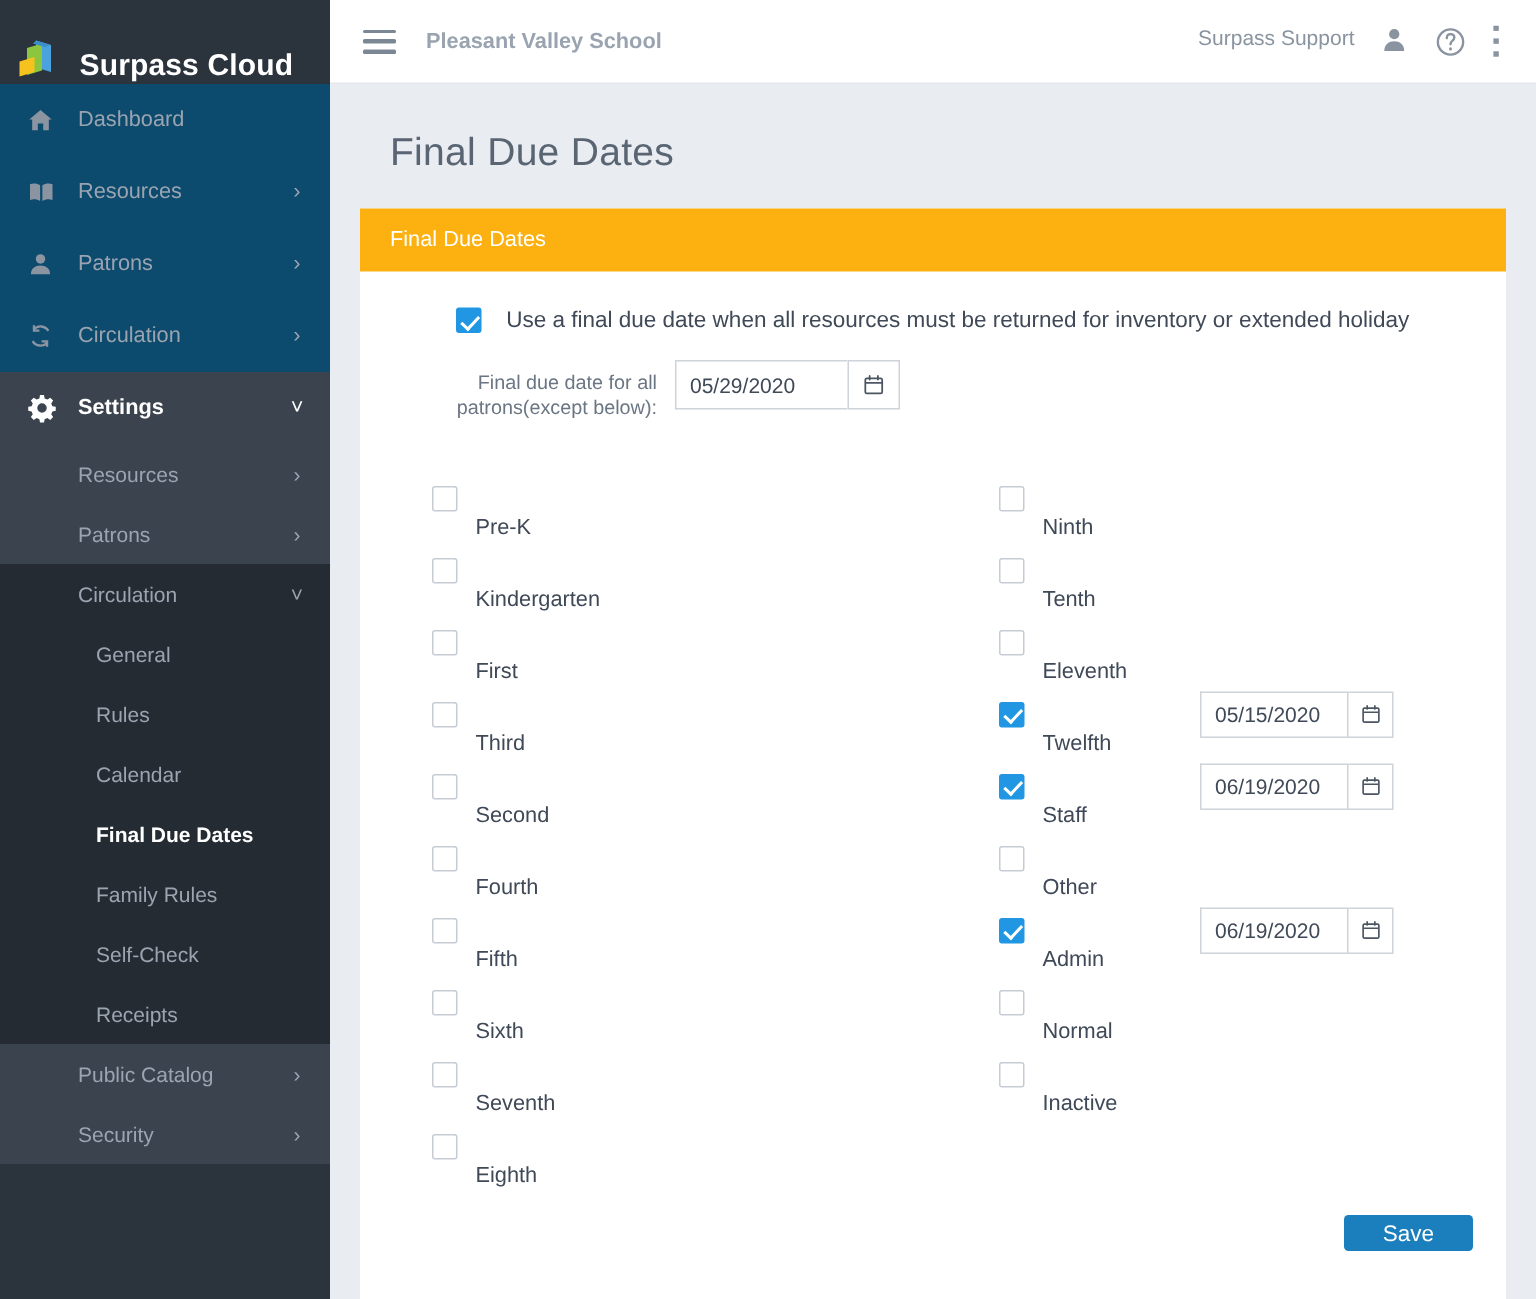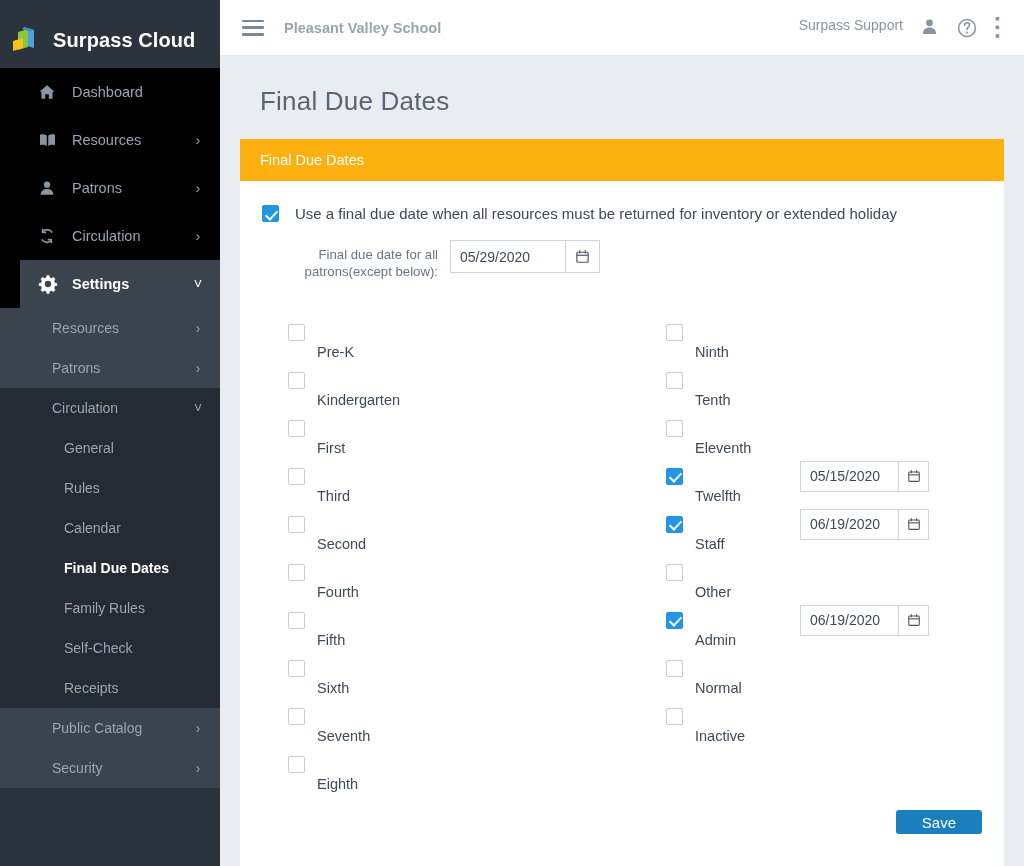--- a/index.html
+++ b/index.html
@@ -12,28 +12,28 @@
   }
   .app { display:flex; width:1024px; height:866px; }
 
   
   .sidebar {
     width:220px; height:866px; flex:0 0 220px;
     background:#2b333c;
     display:flex; flex-direction:column;
   }
   .brand {
-    height:56px; display:flex; align-items:center;
-    padding-left:10px; gap:9px; flex:0 0 56px;margin-top:12px;
+    height:56px; display:flex; align-items:flex-end;
+    padding-left:10px; gap:9px; flex:0 0 56px;
   }
   .brand-logo { width:34px; height:32px; position:relative; flex:0 0 34px; }
   .brand-name {
     color:#ffffff; font-size:20px; font-weight:bold; letter-spacing:.1px;
   }
-  .nav-top { background:#000000;padding-left:20px; }
+  .nav-top { background:#0c4a6e; }
   .nav-item {
     display:flex; align-items:center; height:48px;
     padding-left:18px; padding-right:16px;
     color:#9aa4b0; font-size:14.5px; cursor:pointer;
     position:relative;
   }
   .nav-item .ico {
     width:24px; flex:0 0 24px; display:flex; align-items:center;
     justify-content:flex-start; margin-right:10px;
   }
@@ -85,21 +85,21 @@
     font-size:26px; color:#5a6573; font-weight:normal;
     padding:30px 0 22px 20px; letter-spacing:.2px;
   }
   .card { background:#ffffff; border-radius:2px; }
   .card-header {
     background:#fcb110; color:#ffffff; font-size:14.5px;
     padding:13px 20px; font-weight:normal;
   }
   .card-body { padding:24px 22px 20px 22px; }
 
-  .toprow { display:flex; align-items:center; gap:16px; padding-left:0; }
+  .toprow { display:flex; align-items:center; gap:16px; padding-left:0;justify-content:center; }
   .toprow-label { font-size:15px; color:#3f4957; }
 
   .date-row { display:flex; align-items:flex-start; margin-top:18px; padding-left:26px; }
   .date-label {
     font-size:13.2px; color:#6b7684; text-align:right; width:150px;
     line-height:17px; padding-top:6px;
   }
 
   
   .cb {

